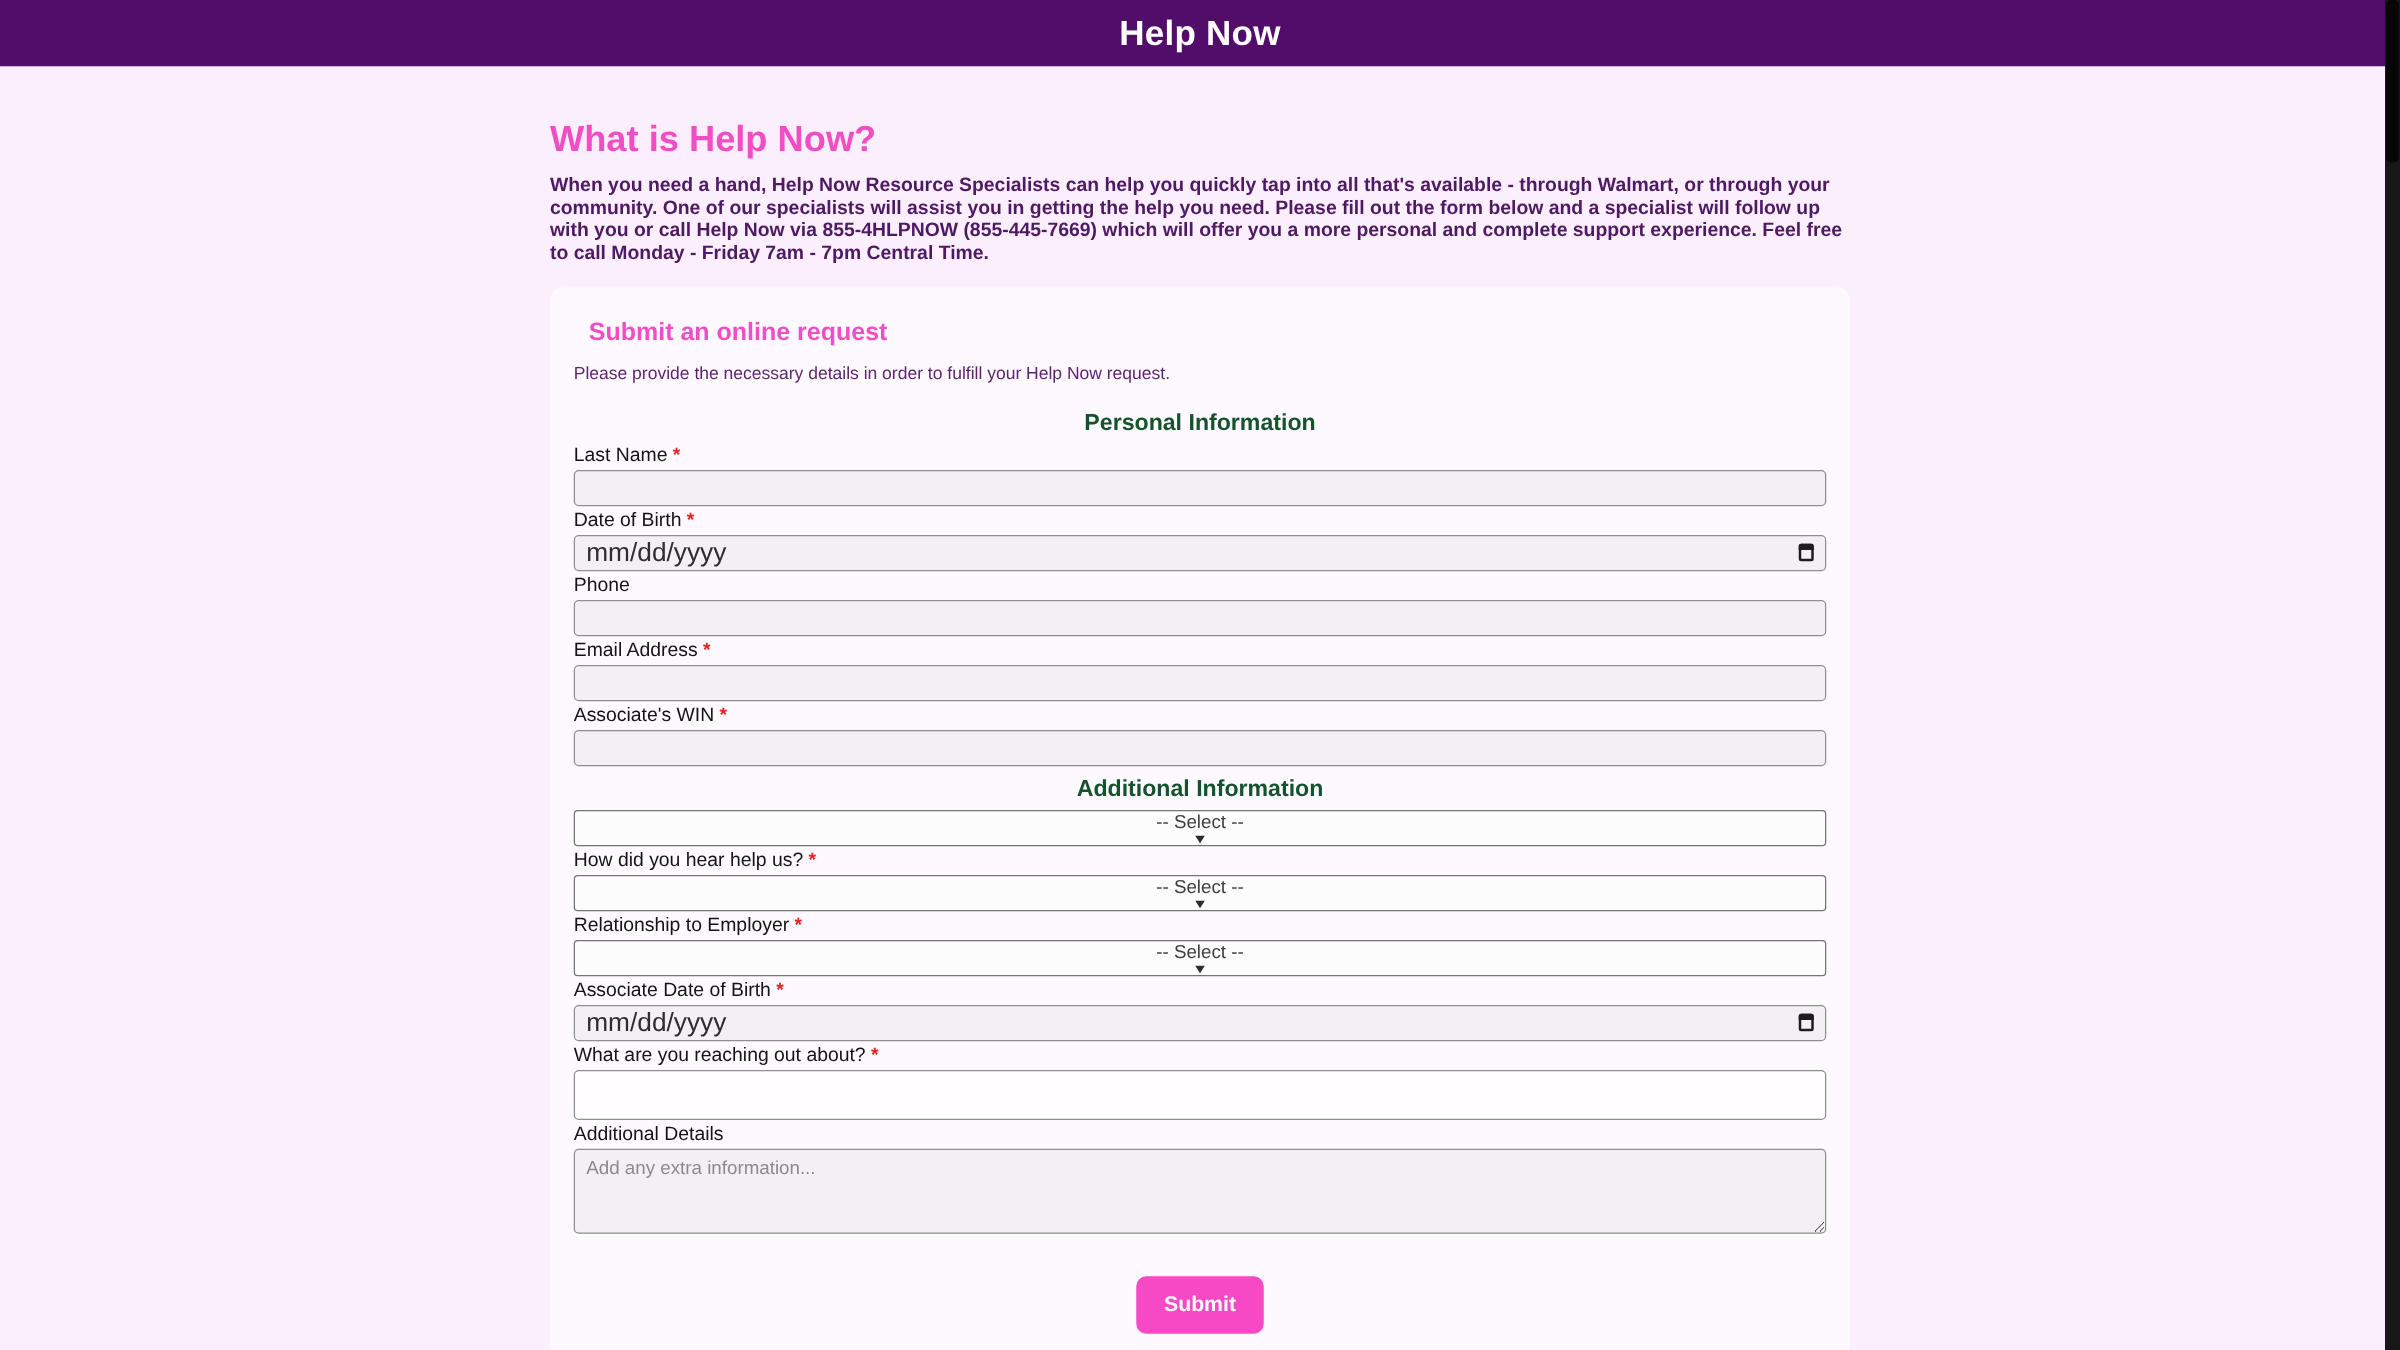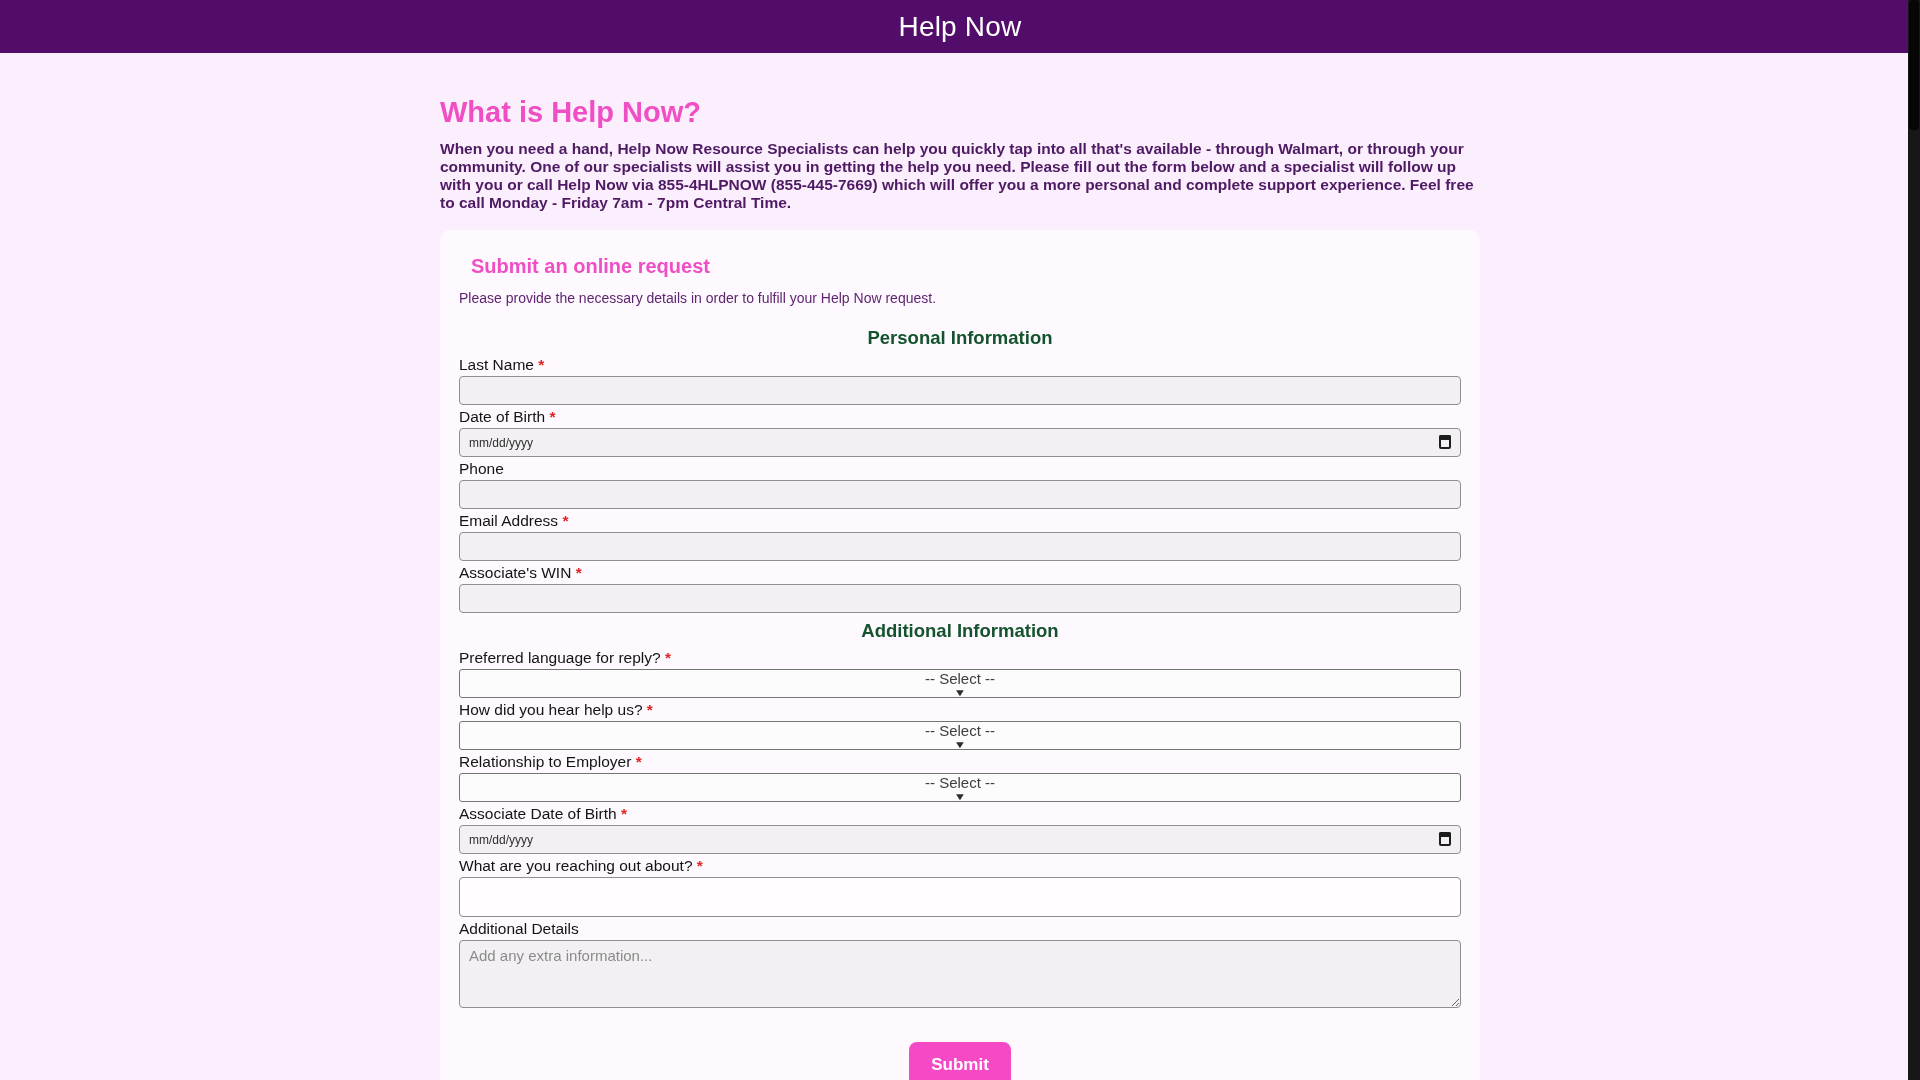--- a/index.html
+++ b/index.html
@@ -10,21 +10,21 @@
     font-family:"Liberation Sans", sans-serif;
     position:relative;
   }
 
   
   .topbar {
     height:53px; background:#520d6b;
     display:flex; align-items:center; justify-content:center;
   }
   .topbar .app-title {
-    color:#ffffff; font-size:28px; font-weight:normal; margin:0; letter-spacing:0.2px;
+    color:#ffffff; font-size:28px; font-weight:bold; margin:0; letter-spacing:0.2px;
   }
 
   
   .scrollbar {
     position:fixed; top:0; right:0; width:12px; height:1080px;
     background:#171717; z-index:60;
   }
   .scrollbar .thumb {
     position:absolute; top:0; left:1px; width:10px; height:130px;
     background:#060606; border-radius:4px;
@@ -56,21 +56,21 @@
   .field { margin:0; }
   .field > label {
     display:block; font-size:15.5px; line-height:19px; color:#141414;
     margin:2px 0 2px;
   }
   .req { color:#e02424; font-weight:bold; }
 
   .text-input {
     display:block; width:100%; height:29px;
     background:#f3f0f3; border:1px solid #8f8f8f; border-radius:4px;
-    font-family:"Liberation Sans",sans-serif; font-size:12px; color:#a16207;
+    font-family:"Liberation Sans",sans-serif; font-size:21px; color:#a16207;
     padding:0 9px; outline:none;
   }
   .text-input.white { background:#fffdff; height:40px; }
 
   .date-wrap { position:relative; }
   .date-input::placeholder { color:#2e2e2e; opacity:1; }
   .cal-icon {
     position:absolute; right:10px; top:7px; width:12px; height:14px;
     border:2px solid #1d1d1d; border-radius:2px; background:transparent;
   }
@@ -150,21 +150,20 @@
     </div>
 
     <div class="field">
       <label><span>Associate's WIN</span> <span class="req">*</span></label>
       <input class="text-input" type="text" style="">
     </div>
 
     <h4 class="section-heading second">Additional Information</h4>
 
     <div class="field">
-      <label><span>Preferred language for reply?</span> <span class="req">*</span></label>
       <div class="select">
         <span class="sel-text">-- Select --</span>
         <span class="sel-arrow">▼</span>
       </div>
     </div>
 
     <div class="field">
       <label><span>How did you hear help us?</span> <span class="req">*</span></label>
       <div class="select">
         <span class="sel-text">-- Select --</span>

